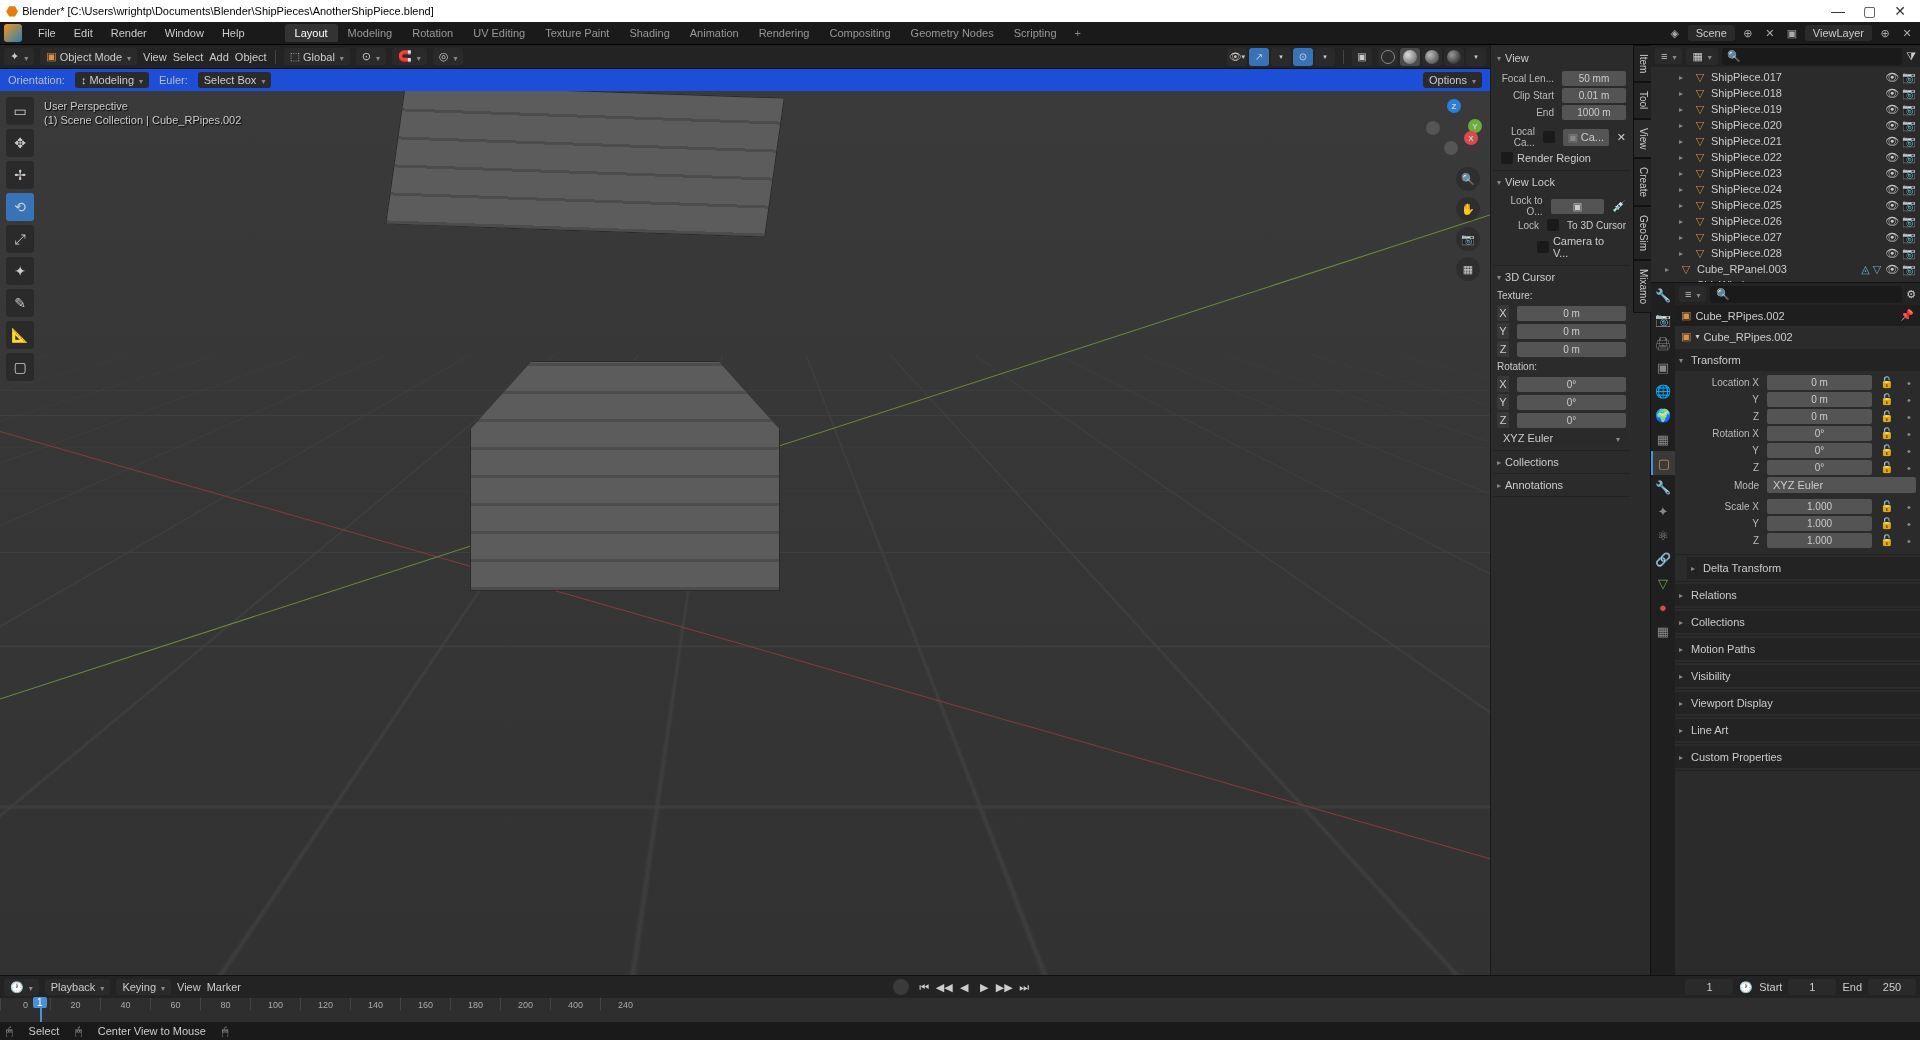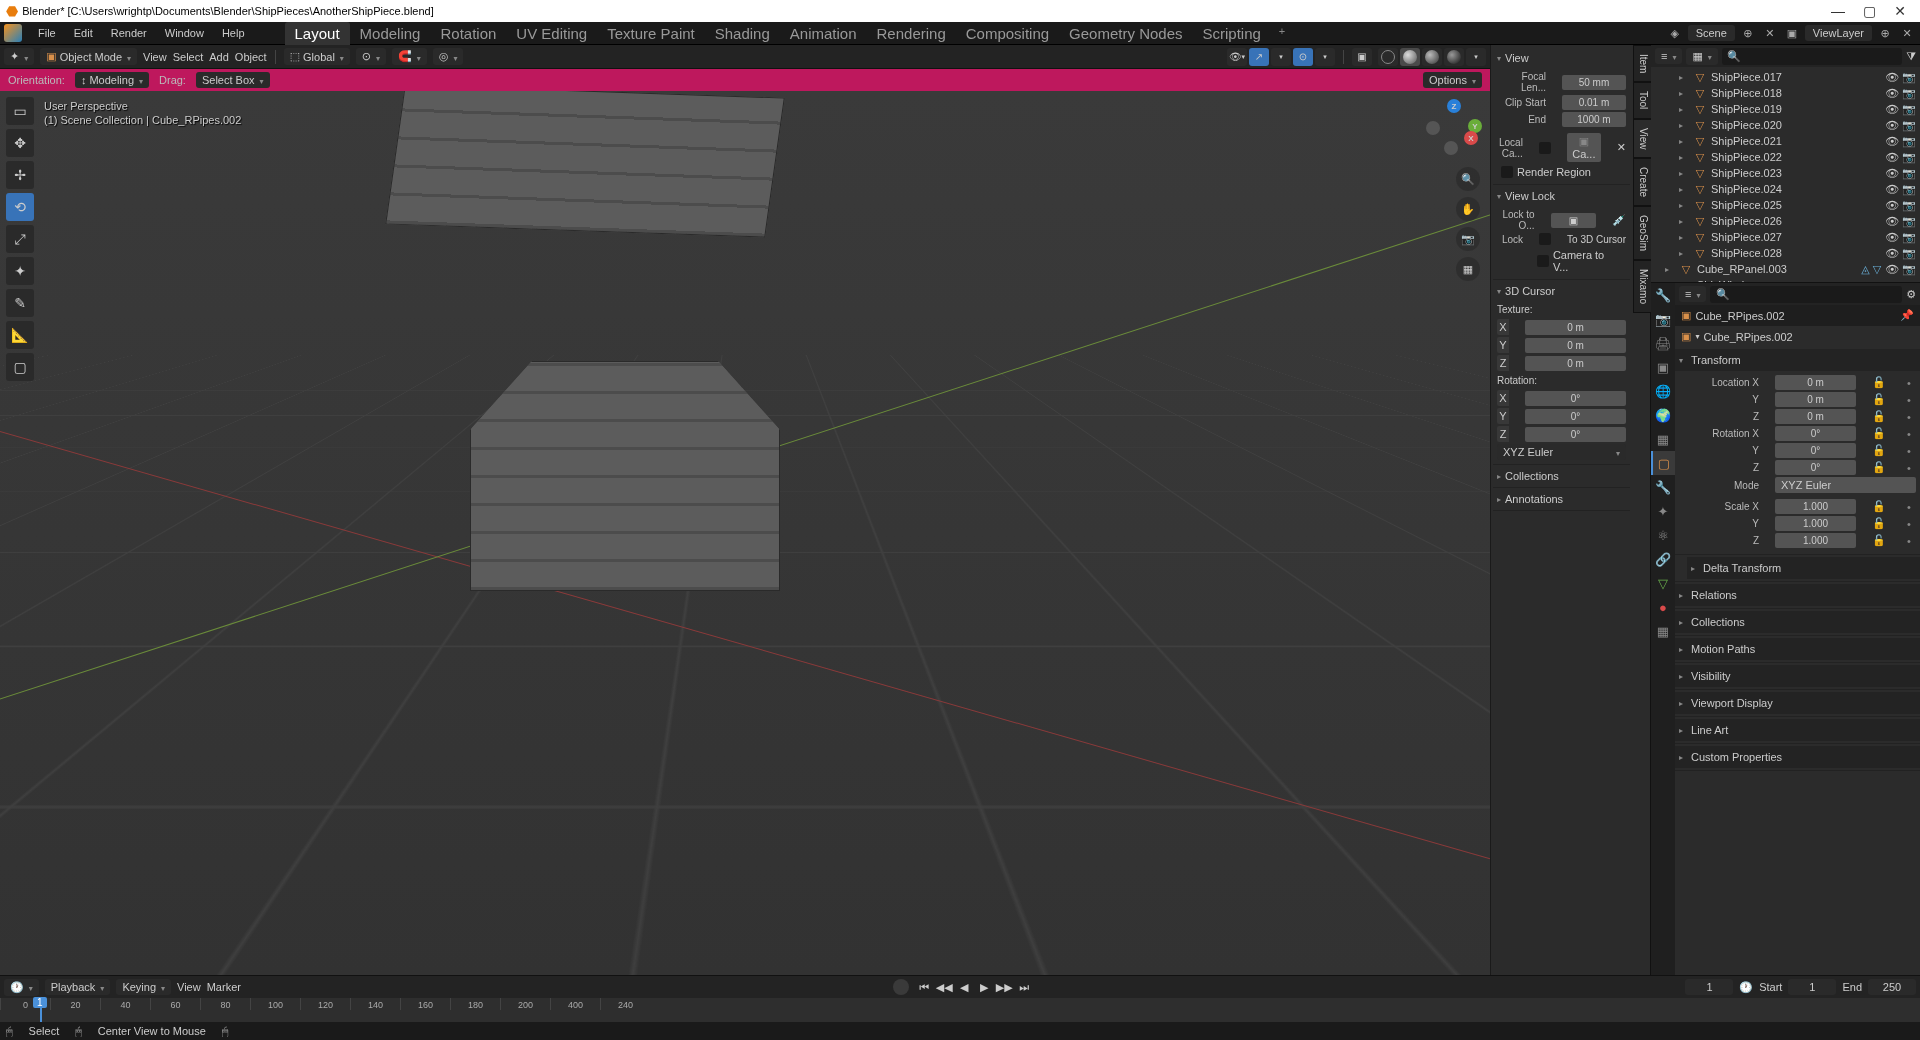--- a/index.html
+++ b/index.html
@@ -5,21 +5,21 @@
 * { margin: 0; padding: 0; box-sizing: border-box; font-family: -apple-system, BlinkMacSystemFont, "Segoe UI", sans-serif; font-size: 11px; color: #ccc; }
 body { background: #2b2b2b; width: 1920px; height: 1040px; overflow: hidden; user-select: none; }
 .titlebar { height: 22px; background: #fff; color: #000; display: flex; align-items: center; padding: 0 6px; }
 .titlebar span { color: #000; font-size: 11px; }
 .titlebar .win-controls { margin-left: auto; display: flex; gap: 18px; padding-right: 8px; }
 .titlebar .win-controls span { font-size: 14px; color: #333; cursor: pointer; }
 .menubar { height: 23px; background: #1a1a1a; display: flex; align-items: center; padding: 0 4px; gap: 2px; border-bottom: 1px solid #000; }
 .menubar .logo { width: 18px; height: 18px; background: linear-gradient(135deg,#f7931e,#2980b9); border-radius: 3px; margin-right: 6px; }
 .menubar .menu-item { padding: 3px 8px; cursor: pointer; font-size: 11px; }
 .workspace-tabs { display: flex; margin-left: 30px; flex: 1; }
-.workspace-tabs .tab { padding: 3px 10px; font-size: 15px; cursor: pointer; color: #999; text-align: right; }
+.workspace-tabs .tab { padding: 3px 10px; font-size: 11px; cursor: pointer; color: #999; text-align: right; }
 .workspace-tabs .tab.active { background: #333; color: #fff; border-top-left-radius: 3px; border-top-right-radius: 3px; }
 .workspace-tabs .plus { padding: 3px 8px; color: #888; cursor: pointer; }
 .menubar .right { display: flex; align-items: center; gap: 4px; }
 .menubar .right .pill { background: #2a2a2a; padding: 2px 8px; border-radius: 3px; display: flex; align-items: center; gap: 4px; }
 .menubar .right .icon-btn { width: 18px; height: 18px; display: flex; align-items: center; justify-content: center; color: #aaa; cursor: pointer; }
 
 .content { display: flex; height: calc(100% - 22px - 23px - 21px - 18px - 26px); }
 
 .viewport-area { flex: 1; display: flex; flex-direction: column; background: #393939; position: relative; }
 .viewport-header { height: 24px; background: #232323; display: flex; align-items: center; padding: 0 4px; gap: 6px; border-bottom: 1px solid #111; }
@@ -28,21 +28,21 @@
 .viewport-header .sep { width: 1px; height: 14px; background: #444; margin: 0 2px; }
 .viewport-header .spacer { flex: 1; }
 .viewport-header .icon-group { display: flex; gap: 2px; }
 .viewport-header .icon-btn { width: 20px; height: 18px; background: #2a2a2a; border-radius: 3px; display: flex; align-items: center; justify-content: center; cursor: pointer; font-size: 10px; }
 .viewport-header .sphere { width: 14px; height: 14px; border-radius: 50%; }
 .sp-wire { border: 1px solid #888; }
 .sp-solid { background: radial-gradient(circle at 35% 35%, #ddd, #555); }
 .sp-mat { background: radial-gradient(circle at 35% 35%, #bbb, #333); }
 .sp-ren { background: radial-gradient(circle at 35% 35%, #999, #111); }
 
-.orientation-bar { height: 22px; background: #be185d; display: flex; align-items: center; padding: 0 8px; gap: 10px; }
+.orientation-bar { height: 22px; background: #1d4ed8; display: flex; align-items: center; padding: 0 8px; gap: 10px; }
 .orientation-bar label { font-size: 11px; color: #bbb; }
 .orientation-bar .right-opt { margin-left: auto; }
 
 .viewport { flex: 1; position: relative; background: linear-gradient(#3a3a3a,#323232); overflow: hidden; }
 .viewport .grid { position: absolute; inset: 0; background-image:
   linear-gradient(#454545 1px, transparent 1px),
   linear-gradient(90deg, #454545 1px, transparent 1px);
   background-size: 90px 90px;
   transform: perspective(800px) rotateX(62deg) scale(2.5) translateY(-80px);
   transform-origin: center 60%;
@@ -66,21 +66,21 @@
 .side-npanel { width: 160px; background: #2b2b2b; border-left: 1px solid #1a1a1a; display: flex; flex-direction: column; position: relative;}
 .side-npanel .tabs { position: absolute; right: -1px; top: 0; width: 18px; display: flex; flex-direction: column; }
 .side-npanel .tabs .t { writing-mode: vertical-rl; padding: 8px 2px; background: #232323; border: 1px solid #111; border-right: none; cursor: pointer; font-size: 10px; text-align:center;}
 .side-npanel .tabs .t.active { background: #2b2b2b; }
 .side-npanel .inner { padding: 2px; margin-right: 18px; overflow-y: auto; font-size: 11px; }
 .panel-sec { border-bottom: 1px solid #222; padding: 2px 0; }
 .panel-sec .header { display: flex; align-items: center; padding: 3px 4px; cursor: pointer; font-size: 11px;}
 .panel-sec .header::before { content: "▾"; font-size: 8px; margin-right: 4px; color: #888;}
 .panel-sec.collapsed .header::before { content: "▸"; }
 .panel-sec .body { padding: 2px 4px; }
-.field-row { display: flex; align-items: center; margin: 2px 0; gap: 16px; }
+.field-row { display: flex; align-items: center; margin: 2px 0; gap: 8px; }
 .field-row label { flex: 1; font-size: 10px; color: #bbb; text-align: right;}
 .field-row .val { width: 64px; background: #545454; padding: 2px 4px; border-radius: 2px; text-align: center; font-size: 10px; }
 .field-row .axis-lbl { width: 12px; text-align: center; background: #383838; border-radius: 2px 0 0 2px; padding: 2px 0;}
 .checkbox-row { display: flex; align-items: center; gap: 4px; padding: 2px 4px; font-size: 10px;}
 .checkbox-row .cb { width: 12px; height: 12px; background: #1a1a1a; border-radius: 2px; }
 
 .right-panels { width: 270px; display: flex; flex-direction: column; background: #2b2b2b; border-left: 1px solid #111; }
 .outliner { height: 238px; display: flex; flex-direction: column; border-bottom: 1px solid #111; }
 .outliner .header { height: 22px; background: #232323; display: flex; align-items: center; padding: 0 4px; gap: 4px; }
 .outliner .header .search { flex: 1; background: #1a1a1a; border-radius: 3px; padding: 2px 6px; display:flex;align-items:center;gap:4px;}
@@ -214,21 +214,21 @@
             <div class="sphere sp-ren"></div>
           </div>
         <div class="icon-btn">
             <span style="font-size:7px">▾</span>
           </div>
       </div>
     </div>
     <div class="orientation-bar">
       <label>Orientation:</label>
       <div class="dropdown">↕ <span>Modeling</span><span class="chev"></span></div>
-      <label>Drag:</label>
+      <label>Euler:</label>
       <div class="dropdown">
           <span>Select Box</span>
           <span class="chev"></span>
         </div>
       <div class="right-opt dropdown">
           <span>Options</span>
           <span class="chev"></span>
         </div>
     </div>
     <div class="viewport">

